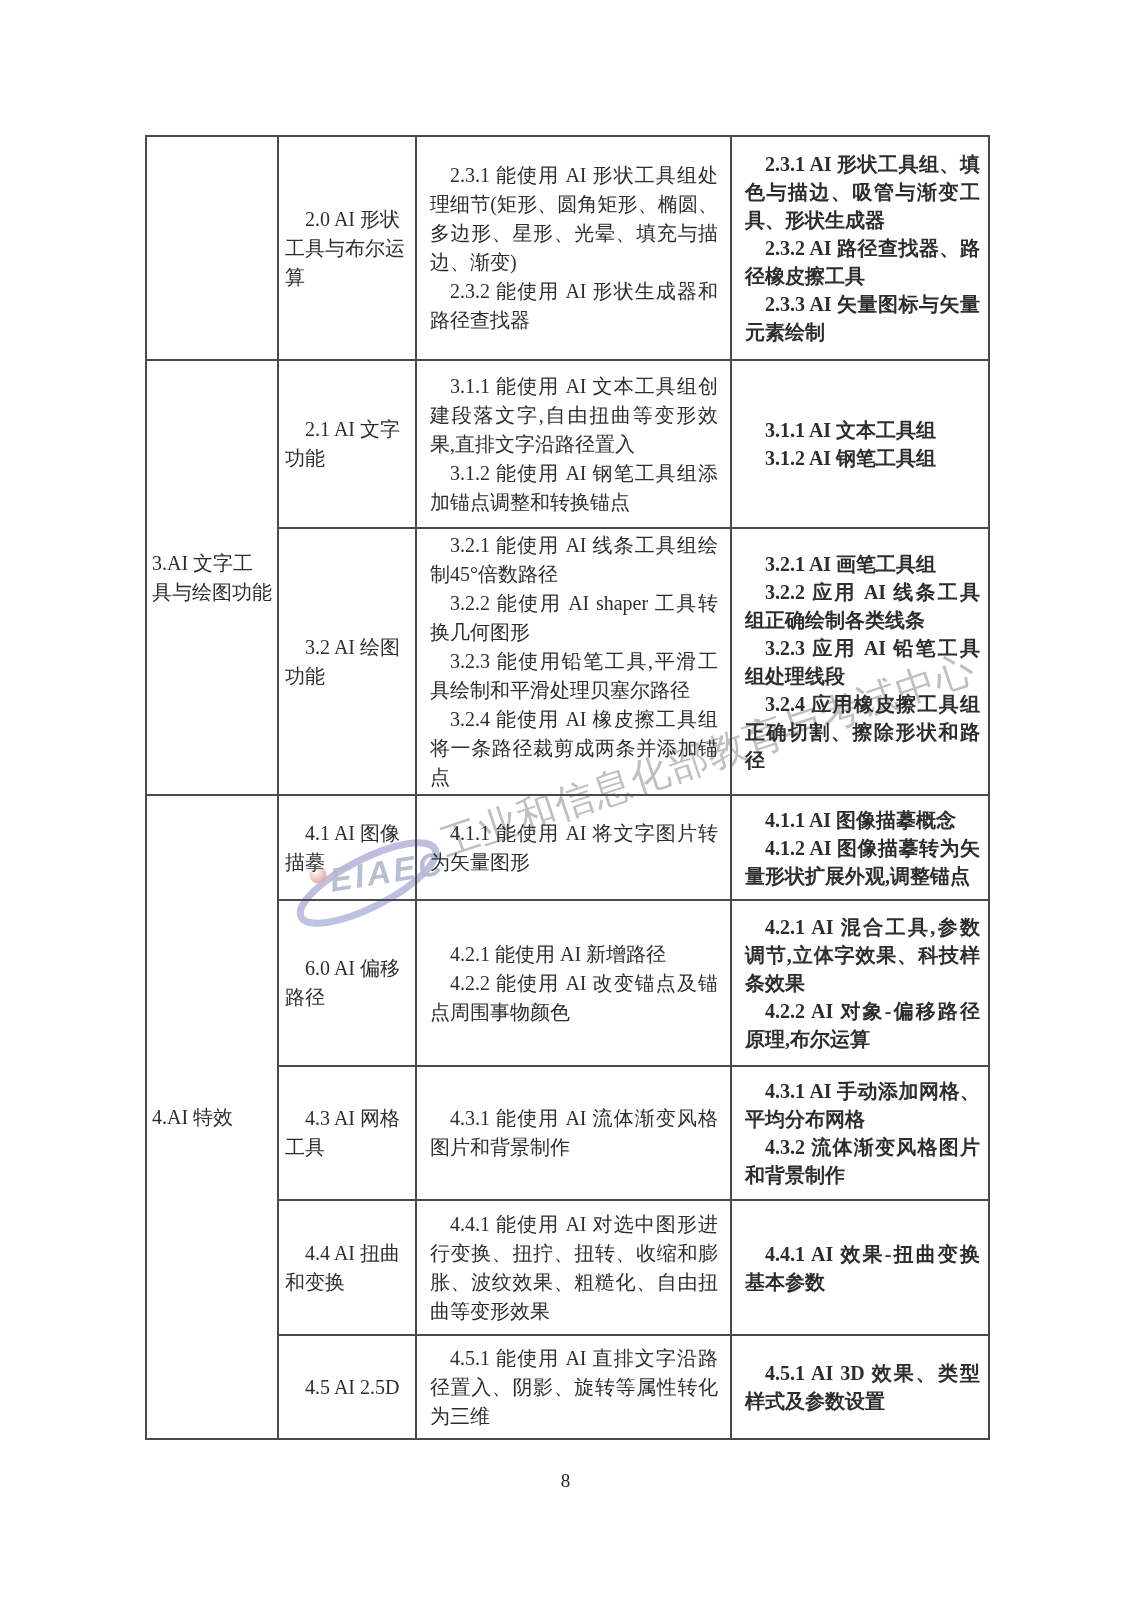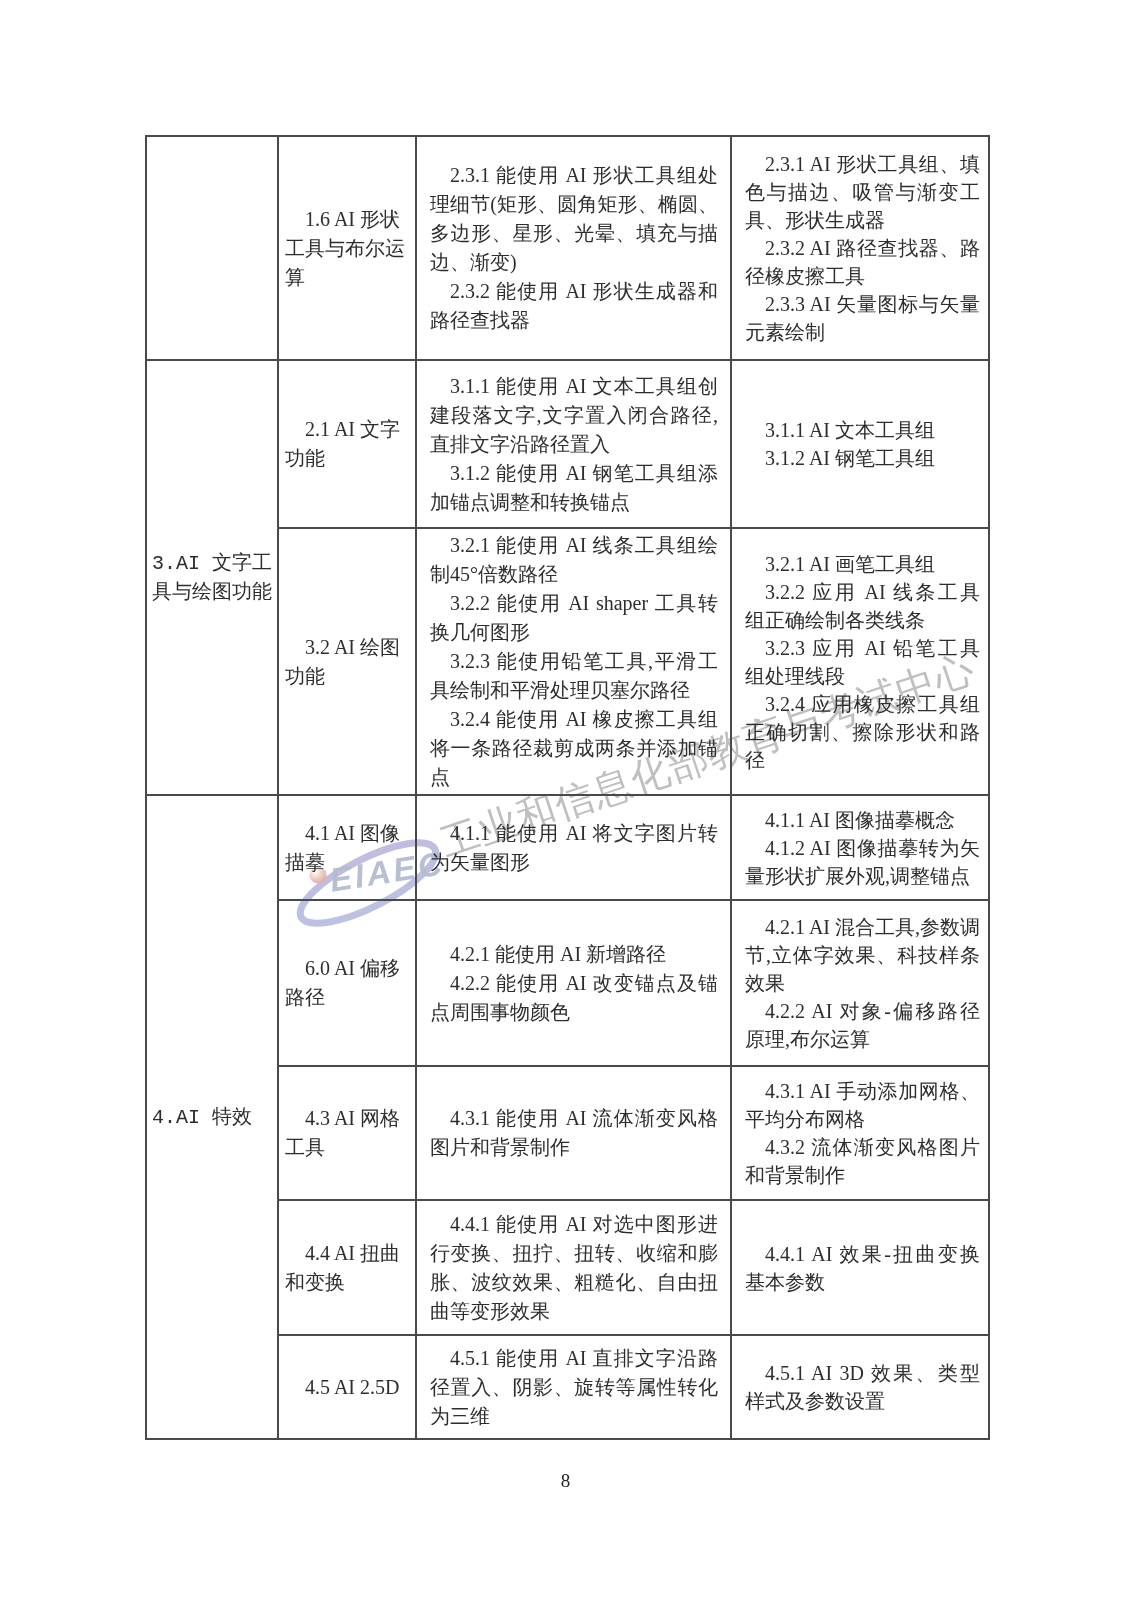--- a/index.html
+++ b/index.html
@@ -34,25 +34,25 @@
     background:transparent;
   }
   table.curriculum td{
     border:2px solid #4a4a4a;vertical-align:middle;
     font-size:20px;background:transparent;
   }
   col.w1{width:132px}col.w2{width:138px}col.w3{width:315px}col.w4{width:258px}
   tr.h0{height:224px}tr.h1{height:168px}tr.h2{height:253px}tr.h3{height:105px}
   tr.h4{height:166px}tr.h5{height:134px}tr.h6{height:135px}tr.h7{height:104px}
 
-  td.c1{padding:17px 5px;line-height:29px;font-family:Liberation Mono, monospace;}
+  td.c1{padding:17px 5px;line-height:29px;}
   td.c2{padding:0 6px;line-height:29px;}
   td.c2 .sub{text-indent:1em;}
   td.c3{padding:2px 12px 2px 13px;}
-  td.c4{padding:2px 8px 2px 13px;}
+  td.c4{padding:2px 8px 2px 13px;font-weight:bold;}
   td.c3 p{margin:0;line-height:29px;text-indent:1em;text-align:justify;}
   td.c4 p{margin:0;line-height:28px;text-indent:1em;text-align:justify;}
 
   .page-number{
     position:absolute;left:0;top:1470px;width:100%;
     text-align:center;font-size:19px;color:#222;z-index:2;
   }
 </style>
 </head>
 <body>
@@ -84,42 +84,42 @@
         <col class="w1">
         <col class="w2">
         <col class="w3">
         <col class="w4">
       </colgroup>
 
     <tbody>
         <tr class="h0">
       <td class="c1"></td>
       <td class="c2">
-        <div class="sub">1.6 AI 形状工具与布尔运算</div>
+        <div class="sub">2.0 AI 形状工具与布尔运算</div>
       </td>
       <td class="c3">
         <p>2.3.1 能使用 AI 形状工具组处理细节(矩形、圆角矩形、椭圆、多边形、星形、光晕、填充与描边、渐变)</p>
         <p>2.3.2 能使用 AI 形状生成器和路径查找器</p>
       </td>
       <td class="c4">
         <p>2.3.1 AI 形状工具组、填色与描边、吸管与渐变工具、形状生成器</p>
         <p>2.3.2 AI 路径查找器、路径橡皮擦工具</p>
         <p>2.3.3 AI 矢量图标与矢量元素绘制</p>
       </td>
     </tr>
 
     <tr class="h1">
       <td class="c1" rowspan="2">
         <div>3.AI 文字工具与绘图功能</div>
       </td>
       <td class="c2">
         <div class="sub">2.1 AI 文字功能</div>
       </td>
       <td class="c3">
-        <p>3.1.1 能使用 AI 文本工具组创建段落文字,文字置入闭合路径,直排文字沿路径置入</p>
+        <p>3.1.1 能使用 AI 文本工具组创建段落文字,自由扭曲等变形效果,直排文字沿路径置入</p>
         <p>3.1.2 能使用 AI 钢笔工具组添加锚点调整和转换锚点</p>
       </td>
       <td class="c4">
         <p>3.1.1 AI 文本工具组</p>
         <p>3.1.2 AI 钢笔工具组</p>
       </td>
     </tr>
 
     <tr class="h2">
       <td class="c2">

